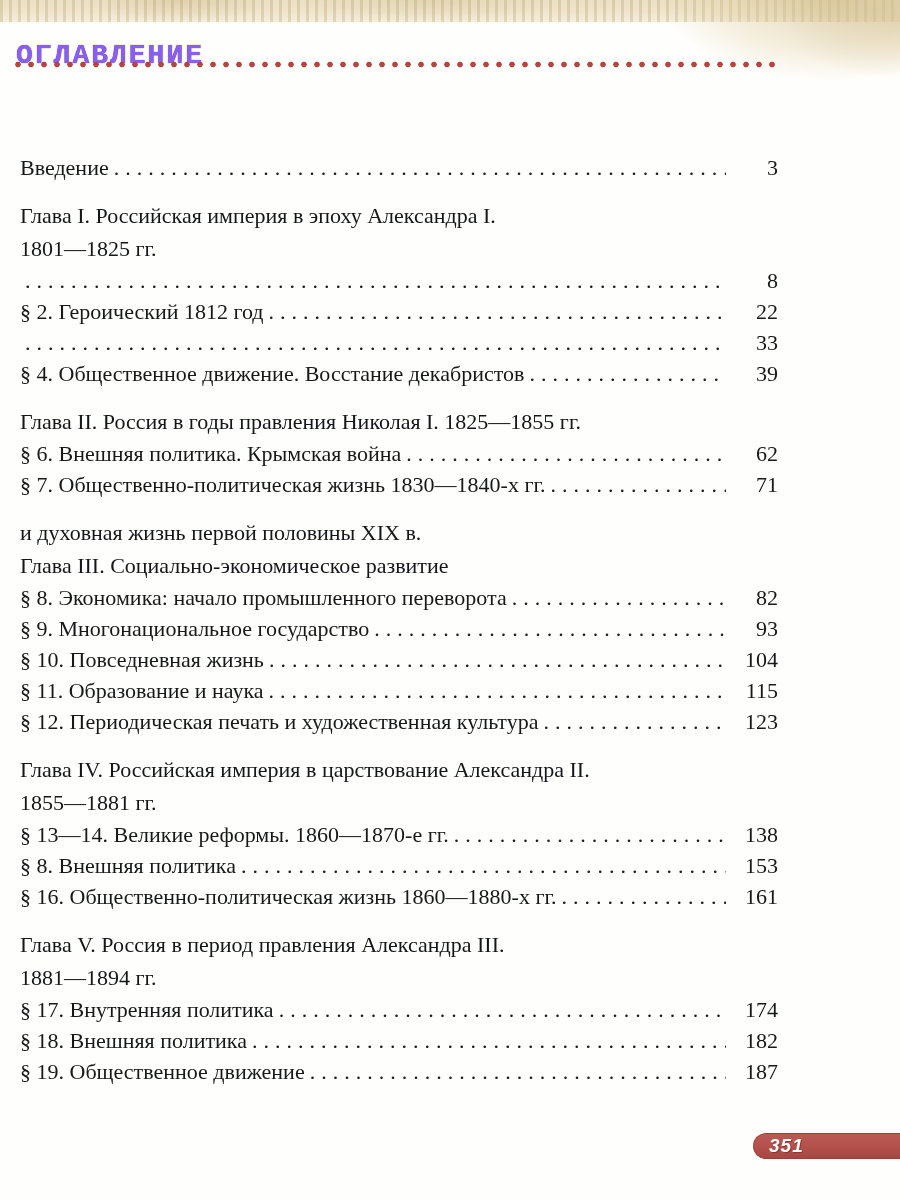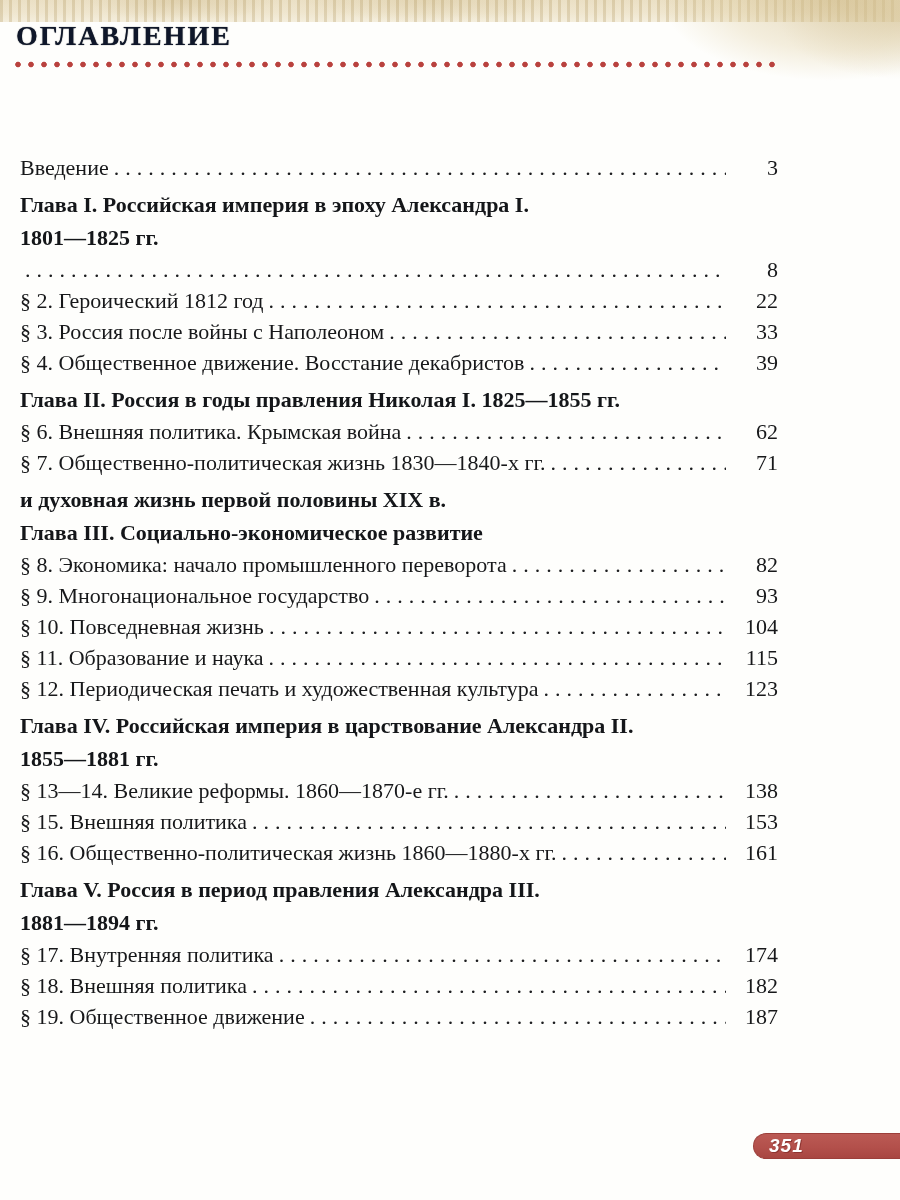--- a/index.html
+++ b/index.html
@@ -24,26 +24,26 @@
   }
   .top-band-corner {
     position: absolute; top: 0; right: 0;
     width: 380px; height: 118px;
     background:
       radial-gradient(ellipse 62% 95% at 82% 0%, rgba(209,188,138,.55), rgba(224,207,163,.35) 45%, rgba(255,255,255,0) 72%),
       radial-gradient(ellipse 45% 70% at 100% 18%, rgba(203,182,132,.45), rgba(255,255,255,0) 70%);
   }
 
   .page-title {
-    position: absolute; top: 20px; left: 16px;
-    font-family: Liberation Serif, serif;
+    position: absolute; top: 40px; left: 16px;
+    font-family: Liberation Mono, monospace;
     font-weight: bold;
     font-size: 28px;
     letter-spacing: 2px;
-    color: #0f172a;
+    color: #8b5cf6;
     text-shadow: 0 0 1px #2e3236;
   }
 
   .dotted-rule {
     position: absolute; top: 60px; left: 14px;
     width: 764px; height: 9px;
     background-image: radial-gradient(circle 3px at 4px 4.5px, #b9423e 2.4px, rgba(185,66,62,0) 3.2px);
     background-size: 13px 9px;
     background-repeat: repeat-x;
   }
@@ -71,23 +71,23 @@
   .toc-dots::after {
     content: "........................................................................................................";
   }
   .toc-page {
     flex: 0 0 auto;
     min-width: 44px;
     text-align: right;
     white-space: nowrap;
   }
   .chapter-heading {
-    font-weight: bold;
+    font-weight: normal;
     line-height: 33px;
-    margin-top: 5px;
+    margin-top: 16px;
     color: #141619;
   }
 
   
   .page-badge {
     position: absolute; top: 1133px; left: 753px; right: 0;
     height: 26px;
     background: linear-gradient(180deg, #bb5a54 0%, #b3504b 55%, #a84641 100%);
     border: 1px solid #9c3f3a;
     border-right: none;
@@ -131,21 +131,20 @@
   <div class="toc-row">
     <span class="toc-dots"></span>
     <span class="toc-page">8</span>
   </div>
   <div class="toc-row">
     <span class="toc-label">§ 2. Героический 1812 год</span>
     <span class="toc-dots"></span>
     <span class="toc-page">22</span>
   </div>
   <div class="toc-row">
-    <span class="toc-label">§ 3. Россия после войны с Наполеоном</span>
     <span class="toc-dots"></span>
     <span class="toc-page">33</span>
   </div>
   <div class="toc-row">
     <span class="toc-label">§ 4. Общественное движение. Восстание декабристов</span>
     <span class="toc-dots"></span>
     <span class="toc-page">39</span>
   </div>
 
   <div class="chapter-heading">
@@ -195,21 +194,21 @@
   <div class="chapter-heading">
     <div>Глава IV. Российская империя в царствование Александра II.</div>
     <div>1855—1881 гг.</div>
   </div>
   <div class="toc-row">
     <span class="toc-label">§ 13—14. Великие реформы. 1860—1870-е гг.</span>
     <span class="toc-dots"></span>
     <span class="toc-page">138</span>
   </div>
   <div class="toc-row">
-    <span class="toc-label">§ 15. Внешняя политика</span>
+    <span class="toc-label">§ 8. Внешняя политика</span>
     <span class="toc-dots"></span>
     <span class="toc-page">153</span>
   </div>
   <div class="toc-row">
     <span class="toc-label">§ 16. Общественно-политическая жизнь 1860—1880-х гг.</span>
     <span class="toc-dots"></span>
     <span class="toc-page">161</span>
   </div>
 
   <div class="chapter-heading">

